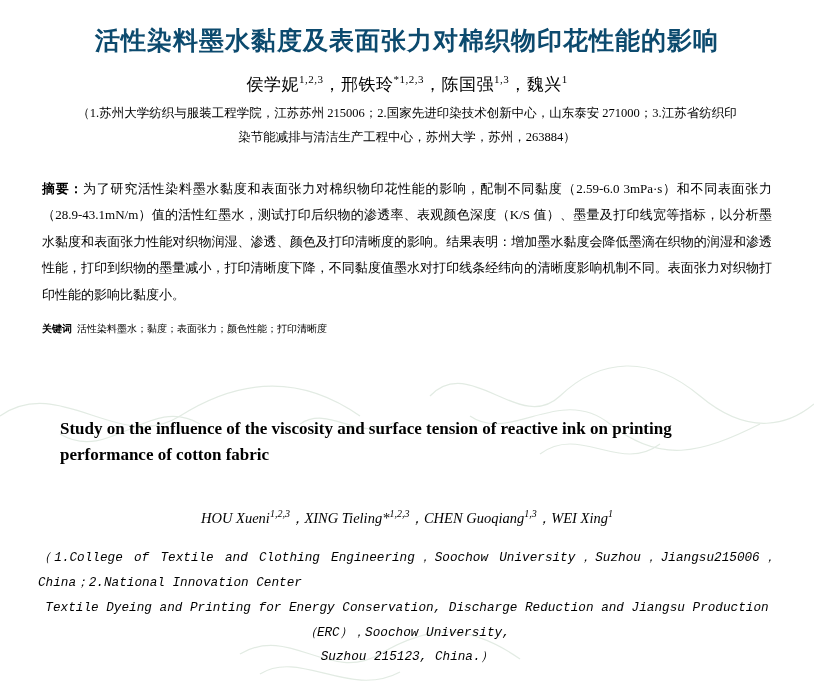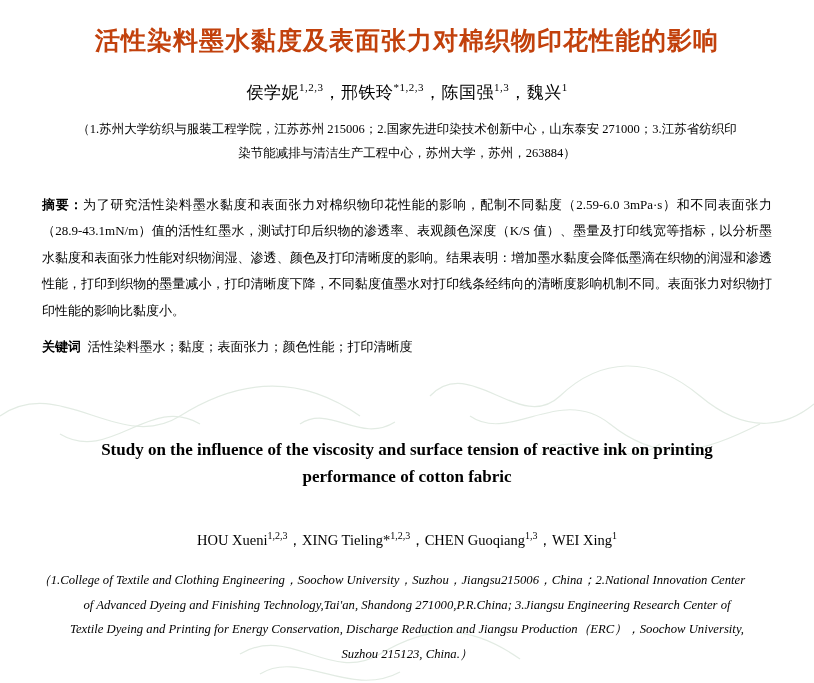--- a/index.html
+++ b/index.html
@@ -33,82 +33,83 @@
   .content { position: relative; z-index: 1; }
 
   .cn-title {
     text-align: center;
     font-family: "Liberation Serif", serif;
     font-size: 25px;
     font-weight: 600;
     letter-spacing: 1px;
     margin-top: 24px;
     margin-bottom: 0;
-    color: #c2410c;
+    color: #0c4a6e;
   }
   .cn-authors {
     text-align: center;
     font-size: 17px;
-    margin-top: 24px;
+    margin-top: 16px;
     letter-spacing: 0.5px;
   }
   .cn-authors sup {
     font-size: 11px;
     vertical-align: super;
   }
   .cn-affil {
     text-align: center;
     font-size: 12.5px;
     line-height: 1.9;
-    margin-top: 14px;
+    margin-top: 6px;
     padding: 0 42px;
   }
   .abstract-block {
     margin-top: 26px;
     padding: 0 12px;
     font-size: 13px;
     line-height: 2.05;
     text-align: justify;
     text-justify: inter-ideograph;
   }
   .abstract-block .lbl {
     font-weight: bold;
     font-family: Liberation Serif, serif;
   }
   .keywords {
     margin-top: 10px;
     padding: 0 12px;
-    font-size: 13px;
+    font-size: 10px;
     line-height: 1.9;
   }
   .keywords .lbl { font-weight: bold; }
 
   .en-title {
-    text-align: center;
+    text-align: left;
     font-size: 17px;
     font-weight: bold;
     line-height: 1.55;
     margin-top: 78px;
     padding: 0 30px;
   }
   .en-authors {
     text-align: center;
     font-size: 14.5px;
     margin-top: 40px;
+    font-style: italic;
   }
   .en-authors sup { font-size: 10px; vertical-align: super; }
   .en-affil {
     margin-top: 18px;
     padding: 0 8px;
     font-size: 12.7px;
     font-style: italic;
     line-height: 1.95;
     text-align: center;
   }
-  .en-affil .line { display: block; }
+  .en-affil .line { display: block; font-family: Liberation Mono, monospace; }
   .en-affil .l1 { text-align: justify; }
 </style>
 </head>
 <body>
 
 <div class="page">
 
   <svg class="watermark" viewBox="0 0 814 683" xmlns="http://www.w3.org/2000/svg">
     <g stroke="#dfe9e0" stroke-width="1.2" fill="none" opacity="0.9">
       <path d="M0 392 C 60 350, 120 430, 180 392 S 300 350, 360 392"></path>
@@ -144,19 +145,18 @@
     </div>
 
     <h2 class="en-title">Study on the influence of the viscosity and surface tension of reactive ink on printing performance of cotton fabric</h2>
 
     <div class="en-authors">
       <span><span>HOU Xueni</span><sup>1,2,3</sup></span><span>，</span><span><span>XING Tieling*</span><sup>1,2,3</sup></span><span>，</span><span><span>CHEN Guoqiang</span><sup>1,3</sup></span><span>，</span><span><span>WEI Xing</span><sup>1</sup></span>
     </div>
 
     <div class="en-affil">
       <span class="line l1">（1.College of Textile and Clothing Engineering，Soochow University，Suzhou，Jiangsu215006，China；2.National Innovation Center</span>
-      <span class="line">of Advanced Dyeing and Finishing Technology,Tai'an, Shandong 271000,P.R.China; 3.Jiangsu Engineering Research Center of</span>
       <span class="line">Textile Dyeing and Printing for Energy Conservation, Discharge Reduction and Jiangsu Production（ERC），Soochow University,</span>
       <span class="line">Suzhou 215123, China.）</span>
     </div>
 
   </div>
 </div>
 
 </body></html>

